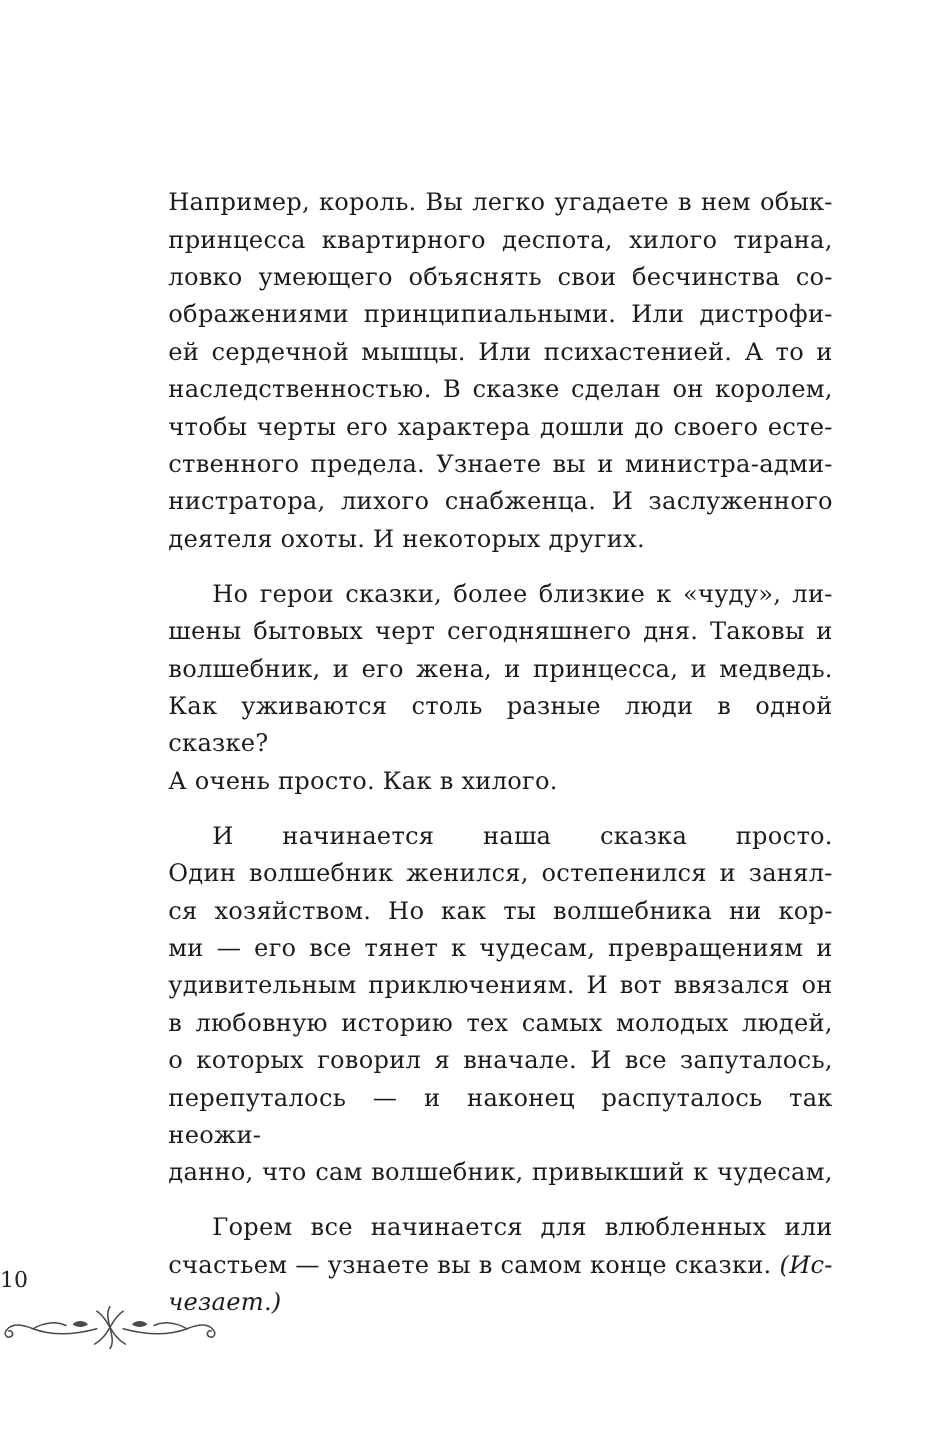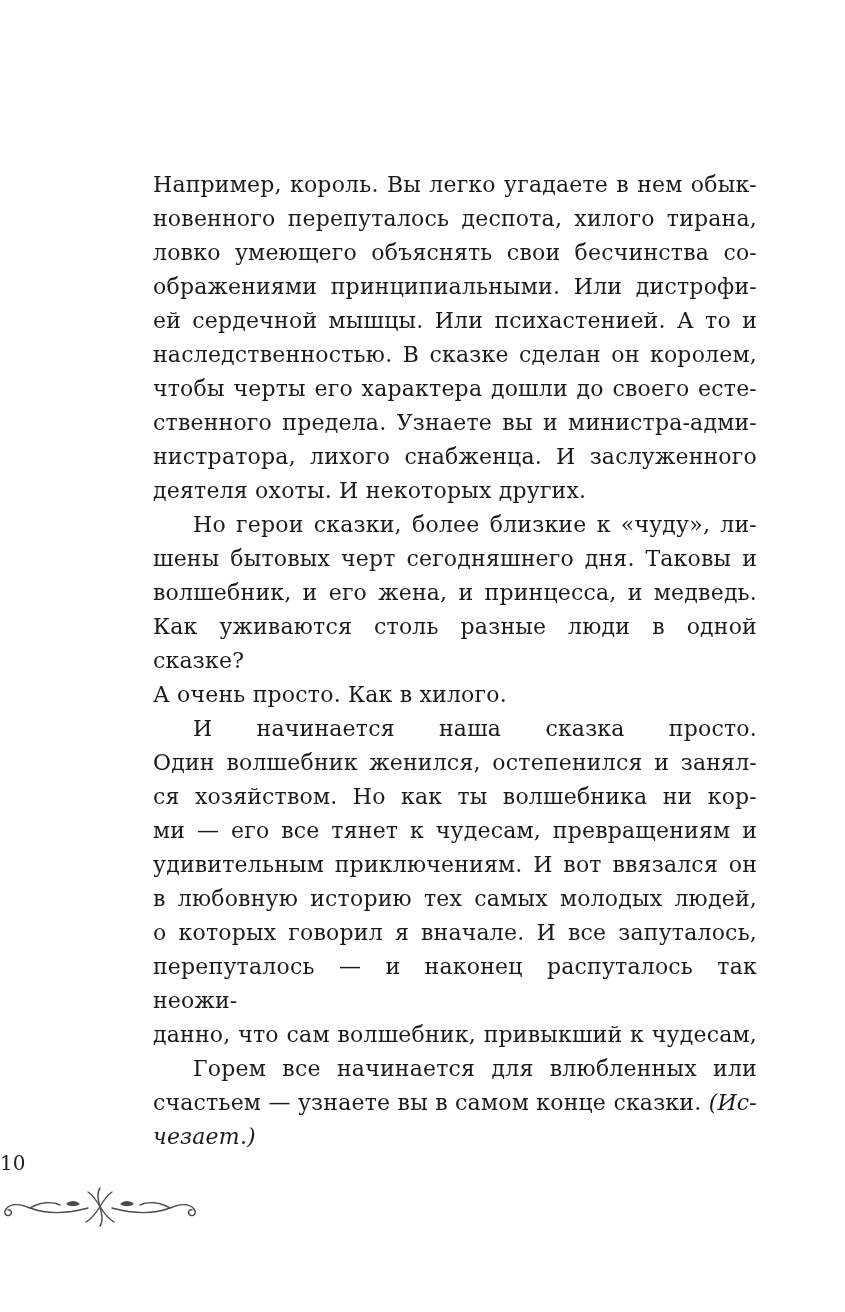--- a/index.html
+++ b/index.html
@@ -34,20 +34,21 @@
     text-align: justify;
     text-align-last: justify;
     white-space: normal;
   }
   .line.last {
     text-align: left;
     text-align-last: left;
   }
   .line.indent {
     text-indent: 40px;
+    margin-top: 16px;
   }
   .italic {
     font-style: italic;
   }
   .page-footer {
     position: absolute;
     left: 0;
     top: 1150px;
     width: 845px;
     text-align: left;
@@ -62,21 +63,21 @@
   }
 </style>
 </head>
 <body>
 
 <div class="page">
 
   <div class="text-block">
       <div class="paragraph">
         <div class="line"><span>Например, король. Вы легко угадаете в нем обык-</span></div>
-        <div class="line"><span>новенного перепуталось деспота, хилого тирана,</span></div>
+        <div class="line"><span>принцесса квартирного деспота, хилого тирана,</span></div>
         <div class="line"><span>ловко умеющего объяснять свои бесчинства со-</span></div>
         <div class="line"><span>ображениями принципиальными. Или дистрофи-</span></div>
         <div class="line"><span>ей сердечной мышцы. Или психастенией. А то и</span></div>
         <div class="line"><span>наследственностью. В сказке сделан он королем,</span></div>
         <div class="line"><span>чтобы черты его характера дошли до своего есте-</span></div>
         <div class="line"><span>ственного предела. Узнаете вы и министра-адми-</span></div>
         <div class="line"><span>нистратора, лихого снабженца. И заслуженного</span></div>
         <div class="line last"><span>деятеля охоты. И некоторых других.</span></div>
       </div>
       <div class="paragraph">

